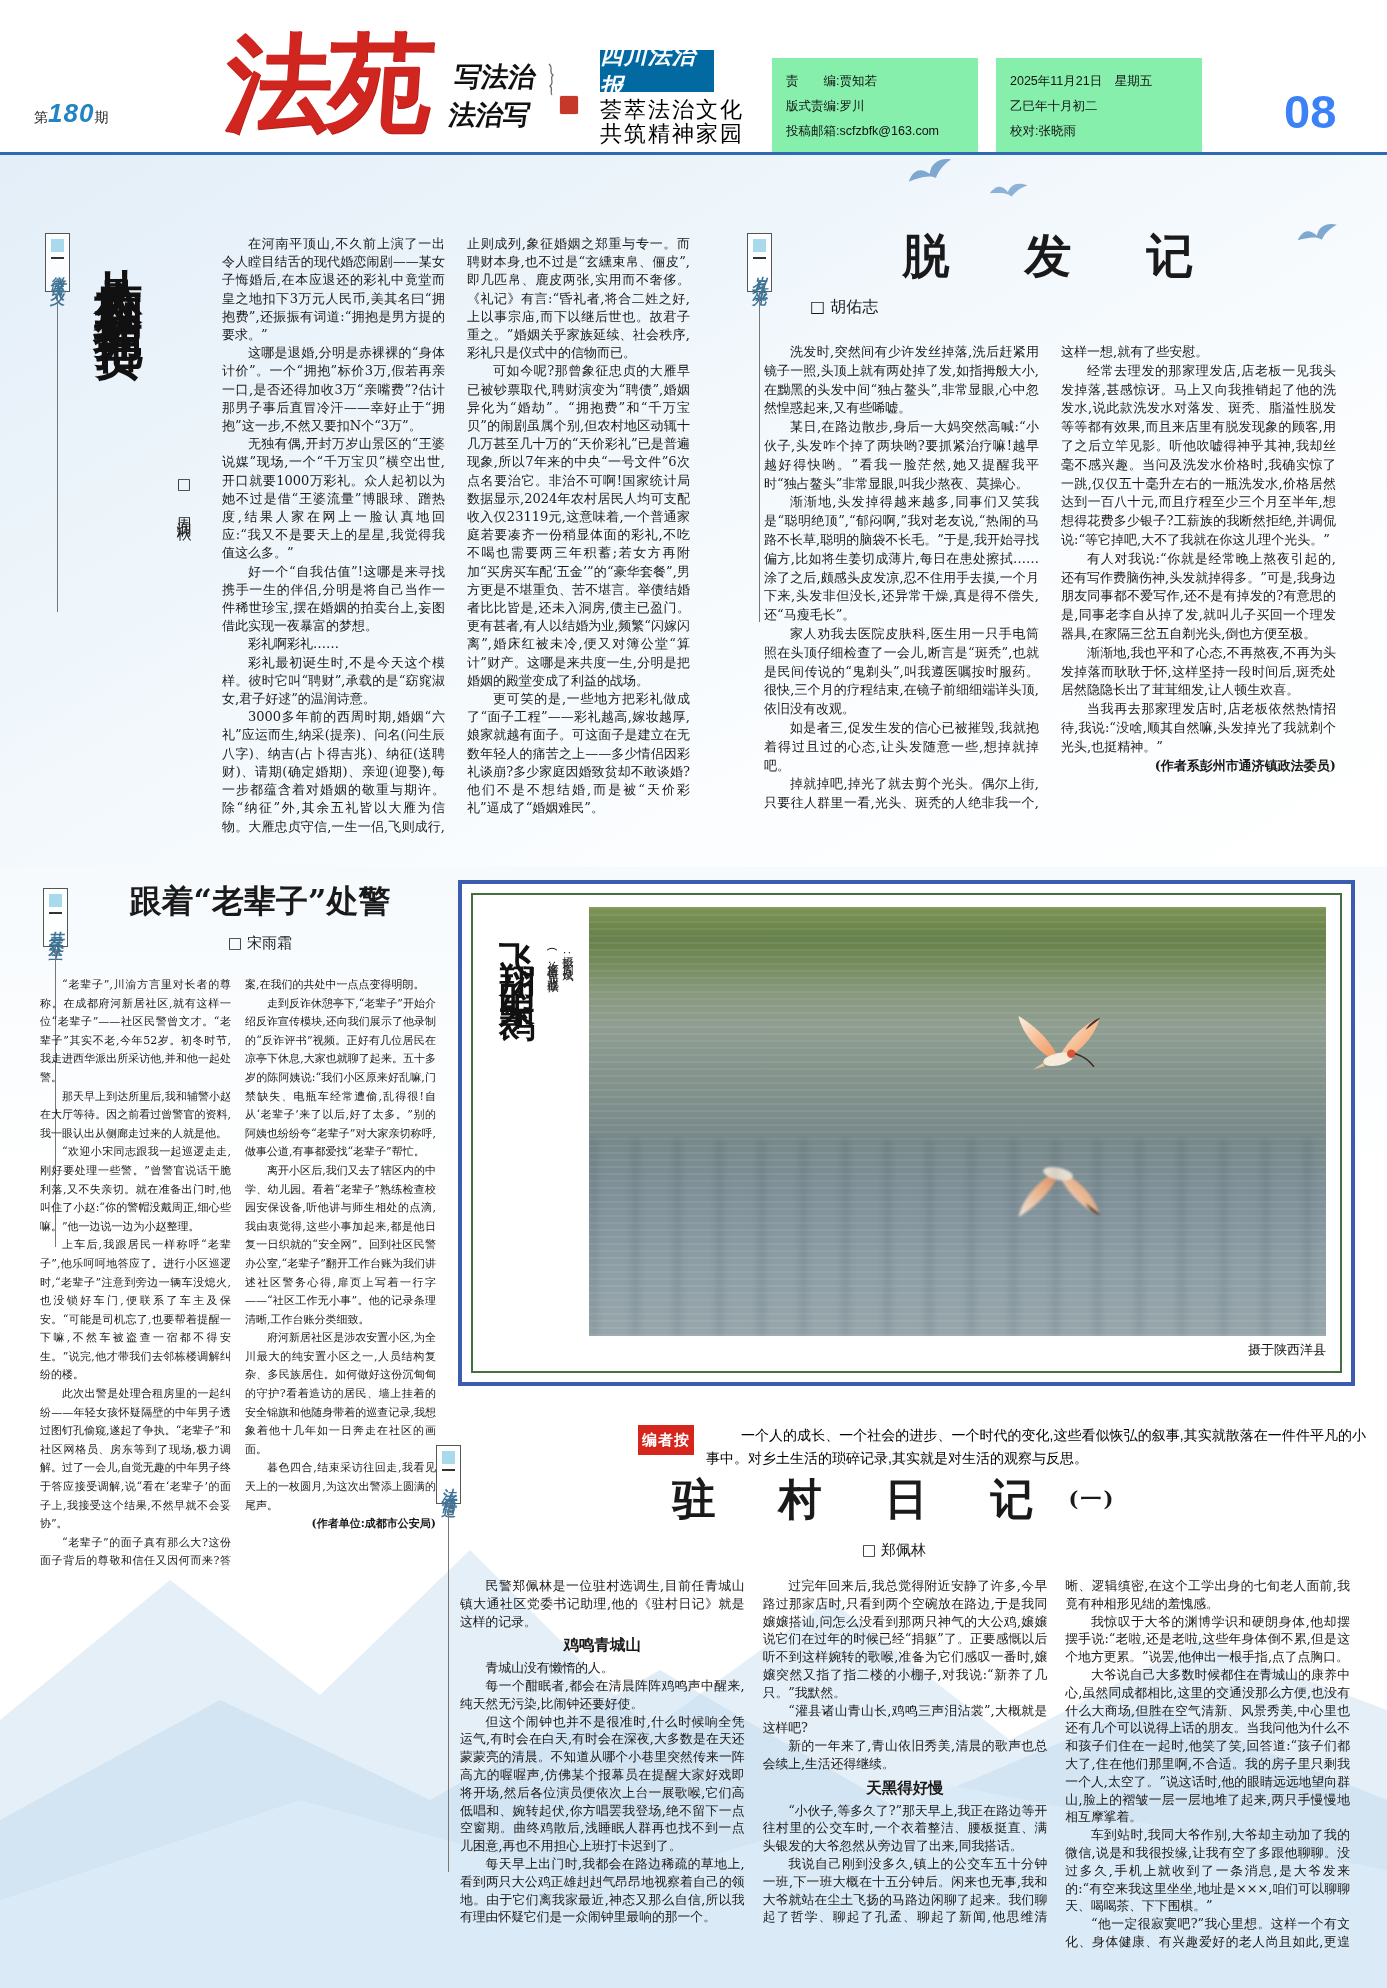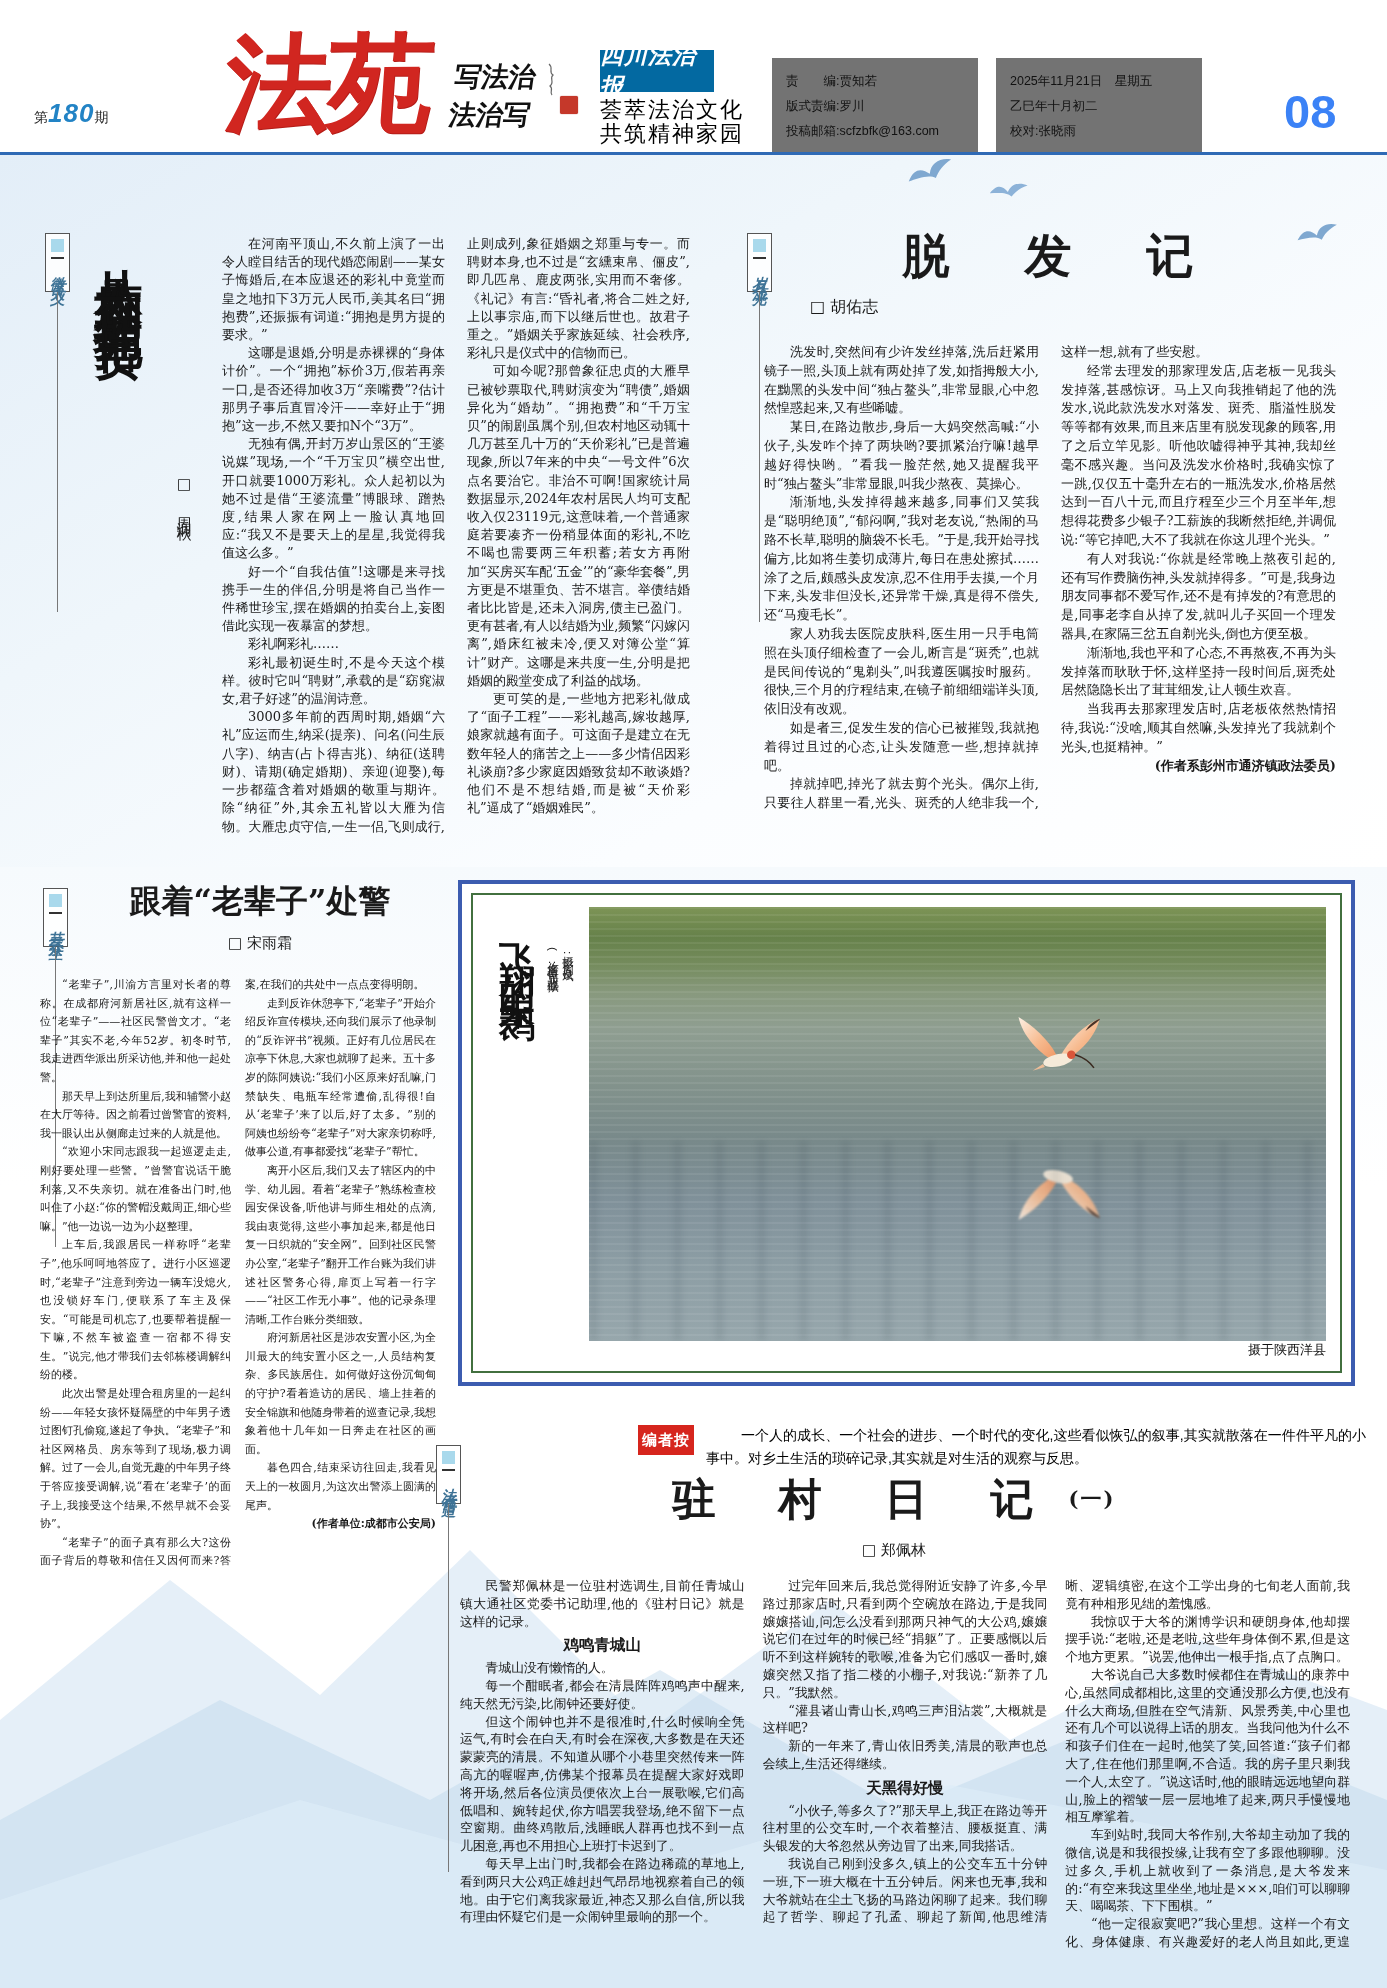--- a/index.html
+++ b/index.html
@@ -19,21 +19,21 @@
     transform:skewX(-4deg);letter-spacing:-4px;text-shadow:1px 1px 0 #b51d18;}
   .script{left:452px;top:58px;font-size:27px;font-weight:bold;line-height:38px;color:#111;
     transform:skewX(-8deg);}
   .seal{left:560px;top:96px;width:18px;height:18px;background:#c5382a;border-radius:2px;
     box-shadow:0 0 1px #a02018;}
   .sig{left:545px;top:62px;width:14px;height:34px;opacity:.75;}
   .brand-box{left:600px;top:50px;width:114px;height:42px;background:#0369a1;color:#fff;
     display:flex;align-items:center;justify-content:center;font-size:23px;font-weight:bold;
     font-style:italic;letter-spacing:1px;}
   .brand-slogans{left:600px;top:98px;font-size:22px;line-height:24px;letter-spacing:2px;color:#000000;text-align:center;}
-  .infobox{width:206px;height:96px;background:#737373;box-sizing:border-box;padding:11px 14px;
+  .infobox{width:206px;height:96px;background:#86efac;box-sizing:border-box;padding:11px 14px;
     font-family:"Liberation Sans",sans-serif;font-size:12.5px;line-height:25px;color:#111;}
   .ib1{left:772px;top:58px;} .ib2{left:996px;top:58px;}
   .pagenum{left:1284px;top:84px;font-family:"Liberation Sans",sans-serif;font-weight:bold;
     font-size:47px;color:#3b82f6;}
   .header-rule{left:0;top:152px;width:1387px;height:3px;background:#2f6ab5;}
   
   .sb{position:absolute;width:26px;display:flex;flex-direction:column;align-items:center;}
   .sb-box{box-sizing:border-box;width:25px;border:1px solid #555;background:rgba(255,255,255,.85);
     display:flex;flex-direction:column;align-items:center;padding:5px 0 7px;gap:5px;}
   .sb-sq{width:13px;height:13px;background:#a9d9ec;}
@@ -87,21 +87,21 @@
       repeating-linear-gradient(180deg,rgba(255,255,255,.07) 0 2px,rgba(0,0,0,0) 2px 7px),
       linear-gradient(180deg,#7d9456 0%,#66814a 7%,#748b5c 13%,#88997e 20%,#8f9e91 28%,
         #83938c 40%,#78898a 54%,#80919a 68%,#8c9da4 82%,#97a7ac 100%);}
   .photo::after{content:"";position:absolute;left:0;right:0;bottom:0;height:46%;
     background:repeating-linear-gradient(90deg,rgba(25,42,52,.16) 0 9px,rgba(0,0,0,0) 9px 42px);
     filter:blur(3px);opacity:.55;}
   .ibis{position:absolute;left:55%;top:24%;width:132px;height:76px;}
   .ibis-ref{position:absolute;left:55%;top:56%;width:132px;height:76px;
     transform:scaleY(-1);filter:blur(1.3px);opacity:.88;}
   .photo-caption{text-align:right;font-family:"Liberation Sans",sans-serif;font-size:13px;
-    color:#111;}
+    padding-top:5px;color:#111;}
   
   .diary{left:424px;top:1395px;width:936px;height:585px;}
   .diary .sb{left:11px;top:50px;}
   .ed-label{left:214px;top:30px;width:56px;height:30px;background:#d6251d;color:#fff;
     font-family:"Liberation Sans",sans-serif;font-size:15px;font-weight:bold;
     display:flex;align-items:center;justify-content:center;letter-spacing:1px;}
   .ed-note{left:282px;top:29px;width:660px;font-family:"Liberation Sans",sans-serif;
     font-size:14px;line-height:23px;color:#000000;text-indent:2.5em;text-align:justify;}
   .diary-title{left:140px;top:76px;width:660px;text-align:center;font-size:43px;
     font-weight:bold;letter-spacing:10px;}

